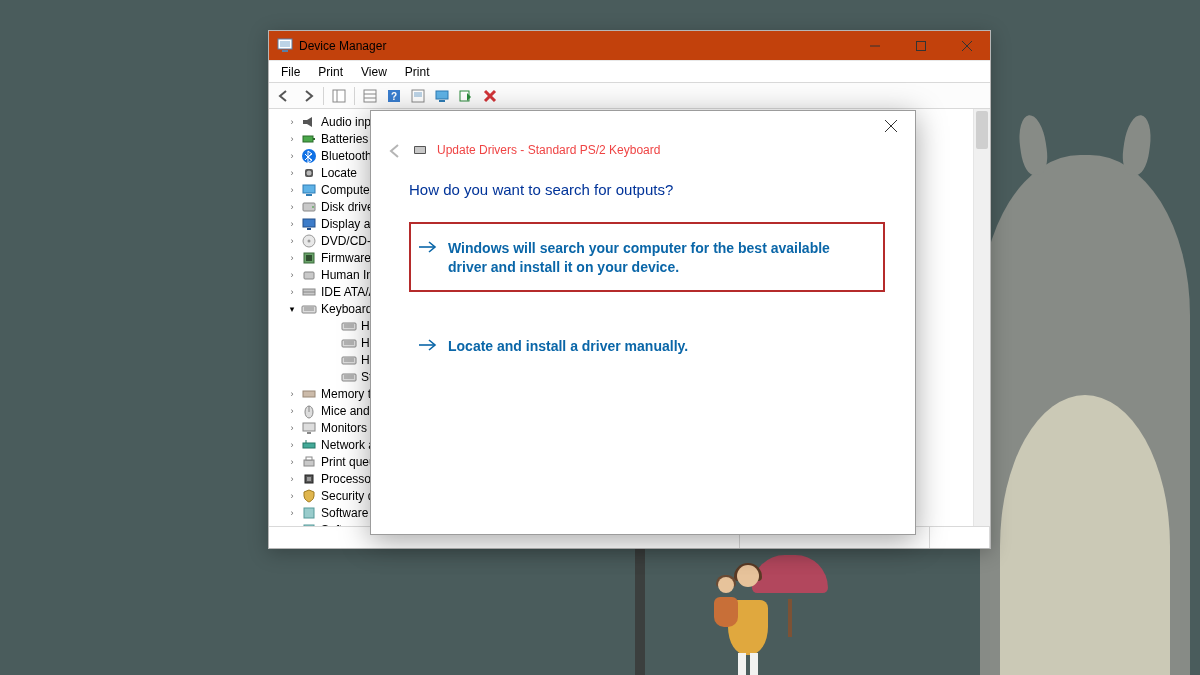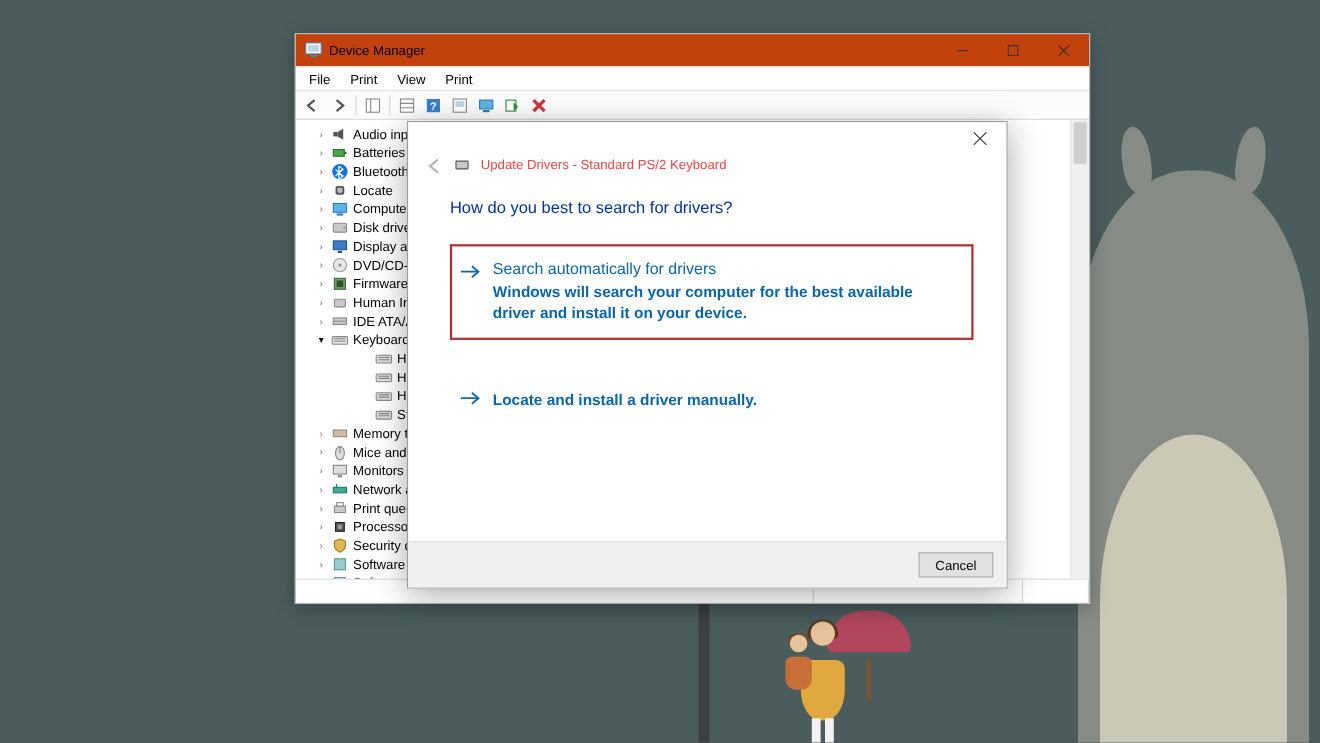--- a/index.html
+++ b/index.html
@@ -616,43 +616,39 @@
     </span>
     <span>
       <svg width="14" height="14">
           <rect x="1" y="3" width="12" height="8" rx="1" fill="#555"></rect>
           <rect x="2" y="4" width="10" height="6" fill="#c8c8c8"></rect>
         </svg>
     </span>
     <span>Update Drivers - Standard PS/2 Keyboard</span>
   </div>
   <div class="dlg-body">
-    <div class="dlg-q">How do you best to search for drivers?</div>
+    <div class="dlg-q">How do you want to search for outputs?</div>
 
     <div class="option highlight">
       <span class="oarrow">
         <svg width="20" height="16">
             <line x1="1" y1="8" x2="16" y2="8" stroke="#0a66a8" stroke-width="1.6"></line>
             <path d="M11 3 L17 8 L11 13" fill="none" stroke="#0a66a8" stroke-width="1.6"></path>
           </svg>
       </span>
       <div>
-        <div class="otitle">Search automatically for drivers</div>
         <div class="odesc">Windows will search your computer for the best available driver and install it on your device.</div>
       </div>
     </div>
 
     <div class="option">
       <span class="oarrow">
         <svg width="20" height="16">
             <line x1="1" y1="8" x2="16" y2="8" stroke="#0a66a8" stroke-width="1.6"></line>
             <path d="M11 3 L17 8 L11 13" fill="none" stroke="#0a66a8" stroke-width="1.6"></path>
           </svg>
       </span>
       <div>
         <div class="odesc">Locate and install a driver manually.</div>
       </div>
     </div>
   </div>
-  <div class="dlg-foot">
-    <div class="btn">Cancel</div>
-  </div>
 </div>
 
 </body></html>

